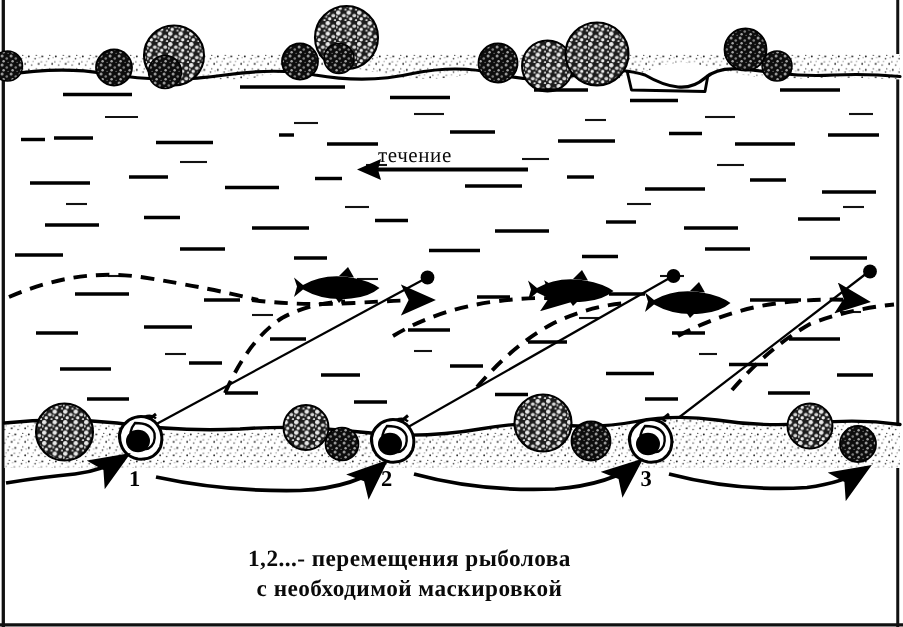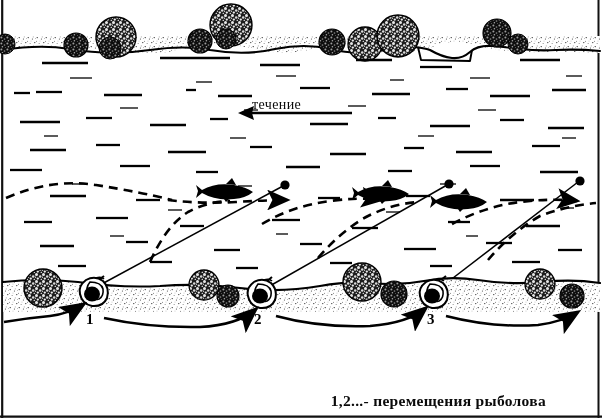--- a/index.html
+++ b/index.html
@@ -1,21 +1,21 @@
 <!DOCTYPE html>
 <html><head>
 <meta charset="utf-8">
 <style>
   html,body{margin:0;padding:0;background:#fff;}
   body{width:602px;height:418px;overflow:hidden;
        font-family:"Liberation Serif",serif;color:#000;}
   #stage{position:relative;width:602px;height:418px;background:#ffffff;}
   svg#scene{position:absolute;left:0;top:0;width:602px;height:418px;display:block;}
-  .cap{position:absolute;left:0;width:546px;text-align:right;
-       font-family:"Liberation Serif",serif;font-weight:bold;color:#0a0a0a;margin-top:28px;}
+  .cap{position:absolute;left:0;width:546px;text-align:center;
+       font-family:"Liberation Serif",serif;font-weight:bold;color:#0a0a0a;}
   #cap1{top:364px;font-size:15.5px;letter-spacing:.3px;}
   #cap2{top:384px;font-size:15.5px;letter-spacing:.3px;}
   #flowlabel{position:absolute;font-family:"Liberation Serif",serif;
       font-weight:normal;font-size:14px;color:#0a0a0a;left:252px;top:97px;
       letter-spacing:.4px;}
 </style>
 </head>
 <body>
 
 <div id="stage">
@@ -302,14 +302,15 @@
       <text id="num1" x="86" y="324">1</text>
       <text id="num2" x="254" y="324">2</text>
       <text id="num3" x="427" y="324">3</text>
     </g>
 
   </svg>
 
   <div id="flowlabel">течение</div>
 
   <div class="cap" id="cap1">1,2...- перемещения рыболова</div>
+  <div class="cap" id="cap2">с необходимой маскировкой</div>
 
 </div>
 
 </body></html>

